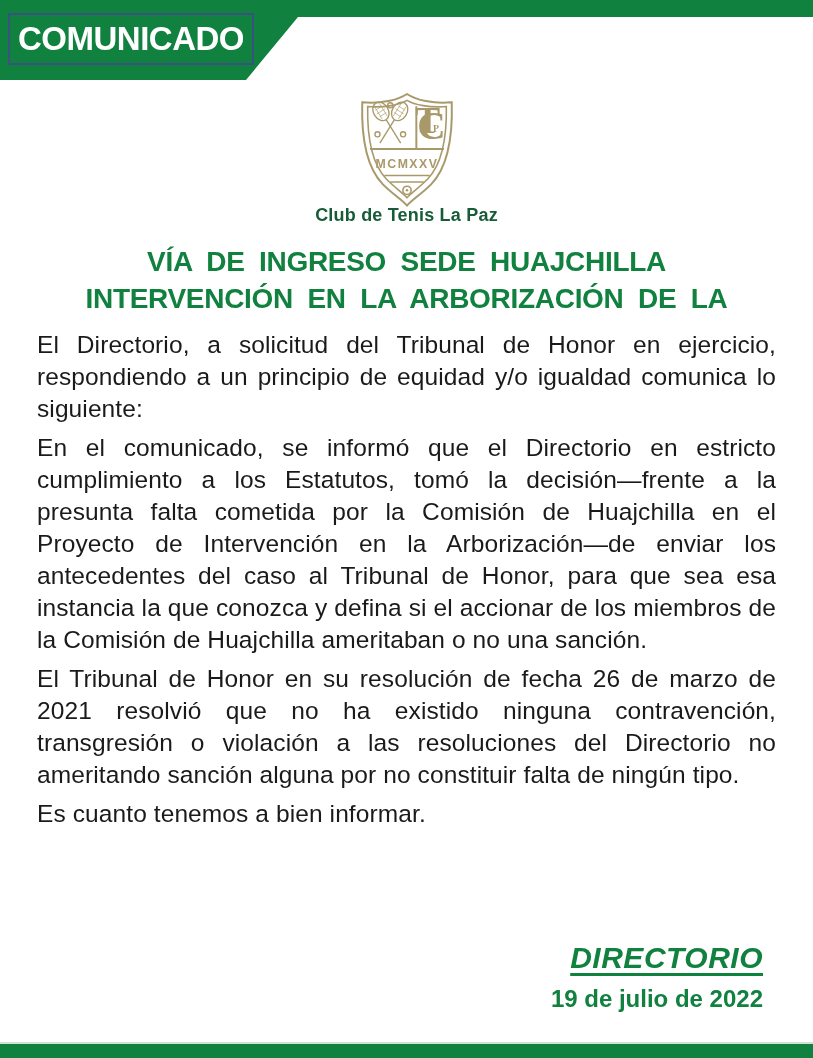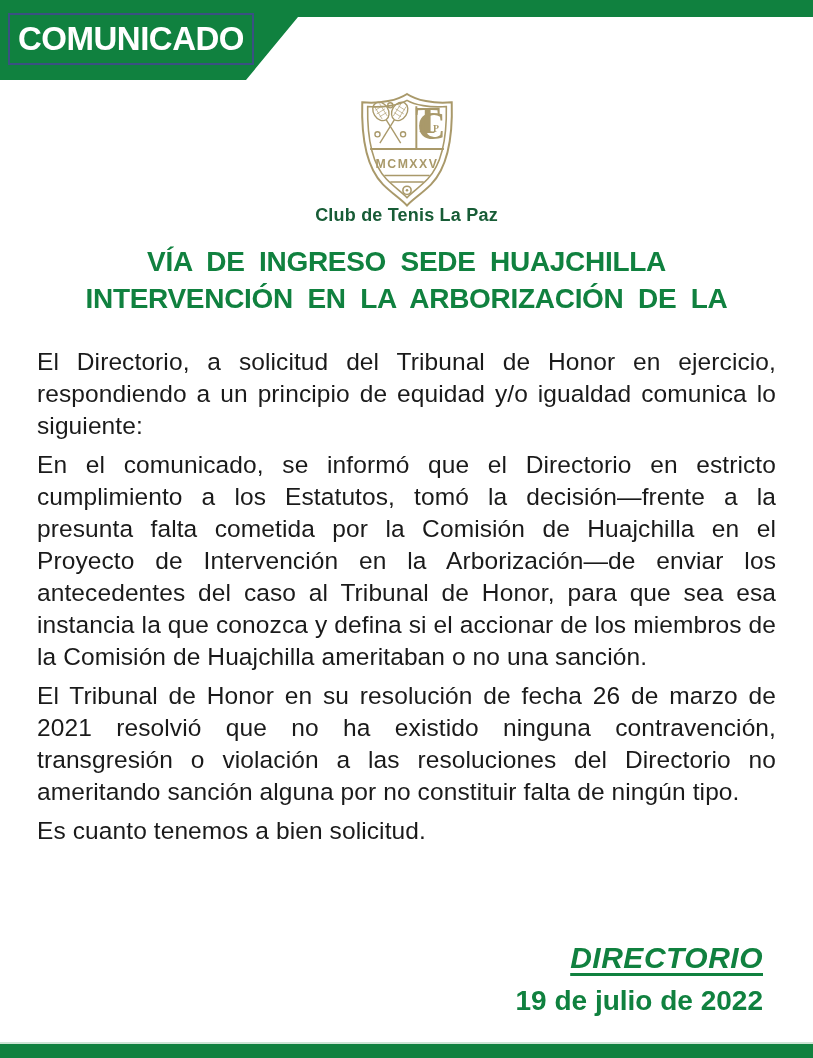--- a/index.html
+++ b/index.html
@@ -45,21 +45,21 @@
   .doc-title {
     position:absolute; top:243px; left:37px; width:739px;
     text-align:center;
     color:#10813F; font-weight:bold; font-size:28px;
     line-height:37px; word-spacing:7px; letter-spacing:-0.3px;
     white-space:nowrap;
   }
 
   
   .body-text {
-    position:absolute; top:346px; left:37px; width:739px;
+    position:absolute; top:329px; left:37px; width:739px;
     color:#1A1A1A;
   }
   .body-text p {
     font-size:24.5px; line-height:32px; letter-spacing:0.1px;
     text-align:justify;
     margin-bottom:7px;
   }
 
   
   .signature {
@@ -69,21 +69,21 @@
   .signature .sig-name {
     font-size:30px; font-weight:bold;
     text-decoration:underline;
     text-decoration-thickness:3px;
     text-underline-offset:5px;
     letter-spacing:0.5px;
     font-style:italic;
   }
   .signature .sig-date {
     margin-top:10px;
-    font-size:28px; font-weight:bold;
+    font-size:24px; font-weight:bold;
   }
 
   
   .bottom-bar {
     position:absolute; left:0; bottom:0;
     width:813px; height:16px;
     background:#10813F;
     border-top:2px solid #CDE4D4;
   }
 </style>
@@ -155,21 +155,21 @@
 
   <div class="doc-title">
     <div>VÍA DE INGRESO SEDE HUAJCHILLA</div>
     <div>INTERVENCIÓN EN LA ARBORIZACIÓN DE LA</div>
   </div>
 
   <div class="body-text">
     <p>El Directorio, a solicitud del Tribunal de Honor en ejercicio, respondiendo a un principio de equidad y/o igualdad comunica lo siguiente:</p>
     <p>En el comunicado, se informó que el Directorio en estricto cumplimiento a los Estatutos, tomó la decisión—frente a la presunta falta cometida por la Comisión de Huajchilla en el Proyecto de Intervención en la Arborización—de enviar los antecedentes del caso al Tribunal de Honor, para que sea esa instancia la que conozca y defina si el accionar de los miembros de la Comisión de Huajchilla ameritaban o no una sanción.</p>
     <p>El Tribunal de Honor en su resolución de fecha 26 de marzo de 2021 resolvió que no ha existido ninguna contravención, transgresión o violación a las resoluciones del Directorio no ameritando sanción alguna por no constituir falta de ningún tipo.</p>
-    <p>Es cuanto tenemos a bien solicitud.</p>
+    <p>Es cuanto tenemos a bien informar.</p>
   </div>
 
   <div class="signature">
     <div class="sig-name">DIRECTORIO</div>
     <div class="sig-date">19 de julio de 2022</div>
   </div>
 
   <div class="bottom-bar"></div>
 
 </div>

